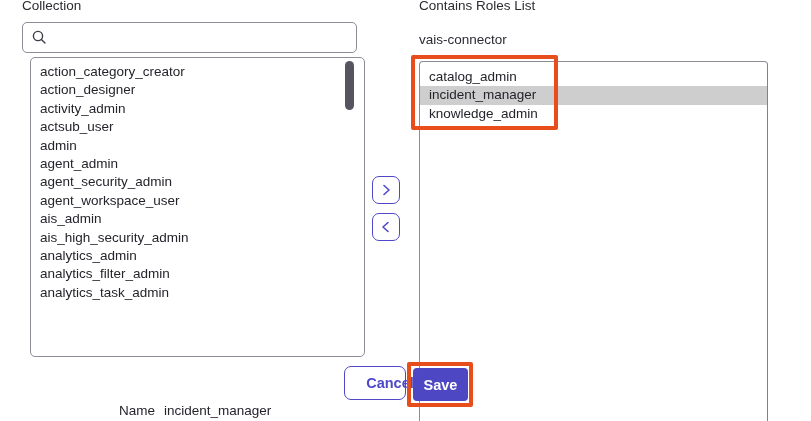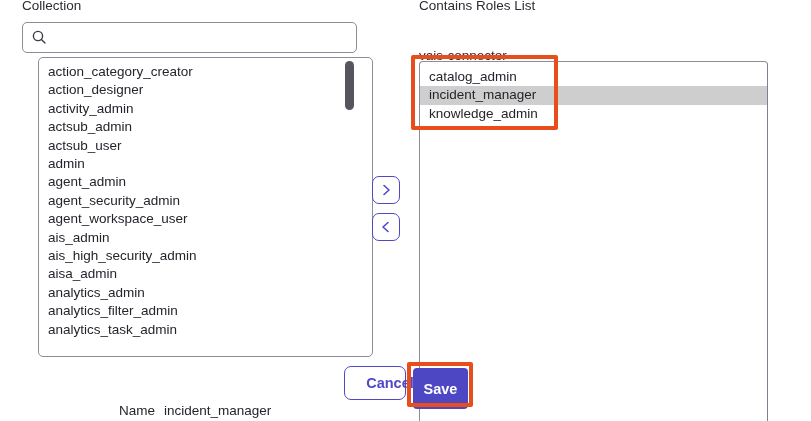--- a/index.html
+++ b/index.html
@@ -26,21 +26,21 @@
     border: none; outline: none; flex: 1; height: 100%;
     font-size: 13.5px; font-family: inherit; background: transparent;
   }
 
   
   .listbox {
     border: 1px solid #8b8d98; background: #fff;
     overflow: hidden;
   }
   .listbox.left {
-    left: 38px; top: 57px; width: 335px; height: 300px;
+    left: 30px; top: 57px; width: 335px; height: 300px;
     border-radius: 5px; padding-top: 5px;
   }
   .listbox.right {
     left: 419px; top: 61px; width: 349px; height: 386px;
     border-radius: 4px; padding-top: 6px;
     border-bottom-color: #6f7480; border-right-color: #7d828e;
   }
   .list-item {
     font-size: 13.5px; line-height: 18.4px;
     padding-left: 9px; white-space: nowrap;
@@ -67,21 +67,21 @@
 
   
   .btn-cancel {
     left: 344px; top: 366px; width: 62px; height: 34px;
     background: #fff; border: 1.5px solid #4f48c9; border-radius: 7px;
     color: #4f48c9; font-weight: bold; font-size: 14.5px;
     font-family: inherit; cursor: pointer;
     display: flex; align-items: center; justify-content: center; padding-left: 30px;
   }
   .btn-save {
-    left: 413px; top: 368px; width: 55px; height: 41px;
+    left: 413px; top: 368px; width: 55px; height: 33px;
     background: #4d47c4; border: none; border-radius: 4px;
     color: #ffffff; font-weight: bold; font-size: 14.5px;
     font-family: inherit; cursor: pointer;
     display: flex; align-items: center; justify-content: center;
   }
 
   
   .annotation {
     border: 4px solid #e84e1c; border-radius: 2px;
     pointer-events: none; background: transparent;
@@ -108,29 +108,27 @@
       <line x1="10.4" y1="10.4" x2="14" y2="14" stroke="#3d3d46" stroke-width="1.4" stroke-linecap="round"></line>
     </svg>
   </span>
   <input type="text" placeholder="" style="">
 </div>
 
 <div class="abs listbox left">
   <div class="list-item">action_category_creator</div>
   <div class="list-item">action_designer</div>
   <div class="list-item">activity_admin</div>
-  <div class="list-item">actsub_admin</div>
   <div class="list-item">actsub_user</div>
   <div class="list-item">admin</div>
   <div class="list-item">agent_admin</div>
   <div class="list-item">agent_security_admin</div>
   <div class="list-item">agent_workspace_user</div>
   <div class="list-item">ais_admin</div>
   <div class="list-item">ais_high_security_admin</div>
-  <div class="list-item">aisa_admin</div>
   <div class="list-item">analytics_admin</div>
   <div class="list-item">analytics_filter_admin</div>
   <div class="list-item">analytics_task_admin</div>
 
 </div>
 <div class="abs scroll-thumb in-left"></div>
 
 <div class="abs xfer-btn" style="left:372px; top:176px;">
   <span style="display:flex;">
     <svg width="12" height="12" viewBox="0 0 12 12">
@@ -141,21 +139,21 @@
 <div class="abs xfer-btn" style="left:372px; top:213px;">
   <span style="display:flex;">
     <svg width="12" height="12" viewBox="0 0 12 12">
       <polyline points="8,1.5 3,6 8,10.5" fill="none" stroke="#4f48c9" stroke-width="1.6" stroke-linecap="round" stroke-linejoin="round"></polyline>
     </svg>
   </span>
 </div>
 
 <div class="abs panel-label" style="left:419px; top:-2px;">Contains Roles List</div>
 
-<div class="abs panel-label" style="left:419px; top:48px;">vais-connector</div>
+<div class="abs panel-label" style="left:419px; top:32px;">vais-connector</div>
 
 <div class="abs listbox right">
   <div class="list-item">catalog_admin</div>
   <div class="list-item selected">incident_manager</div>
   <div class="list-item">knowledge_admin</div>
 </div>
 
 <div class="abs annotation roles"></div>
 
 <div class="abs btn-cancel">

